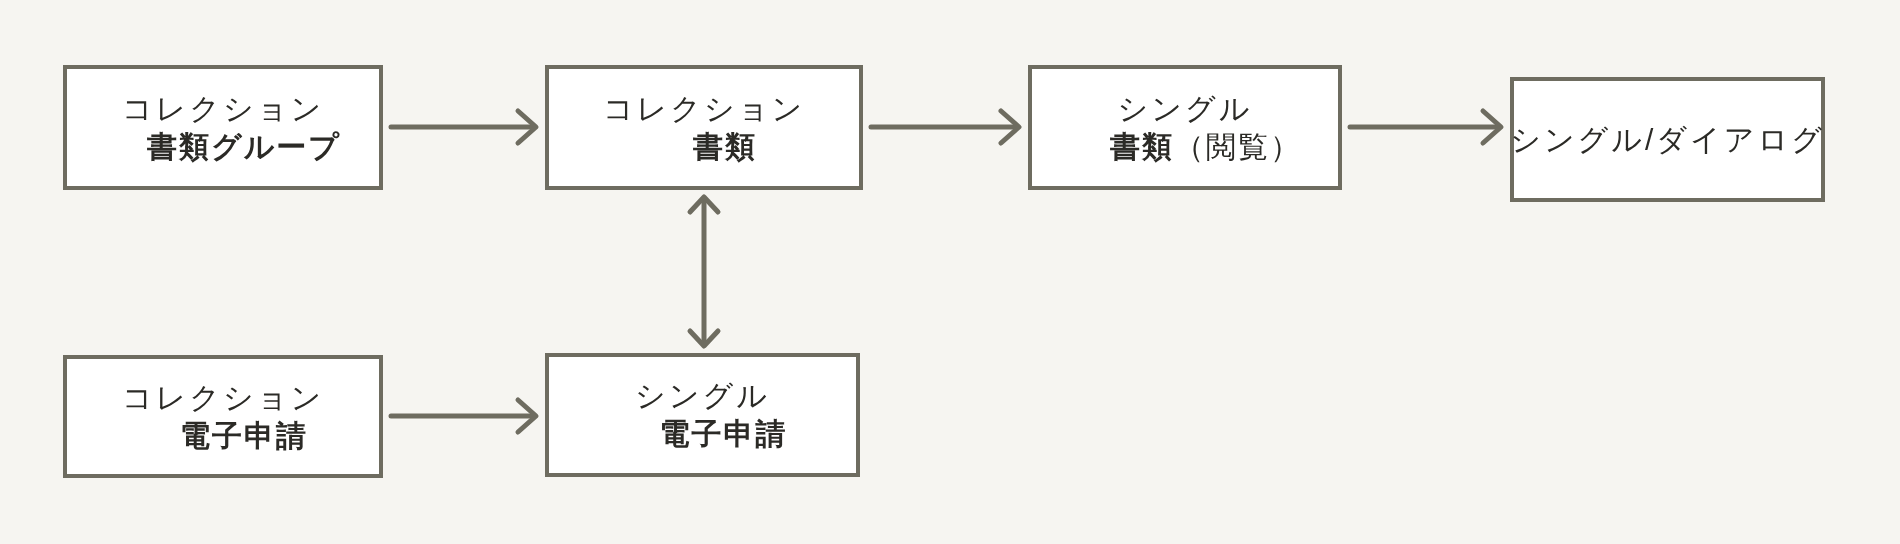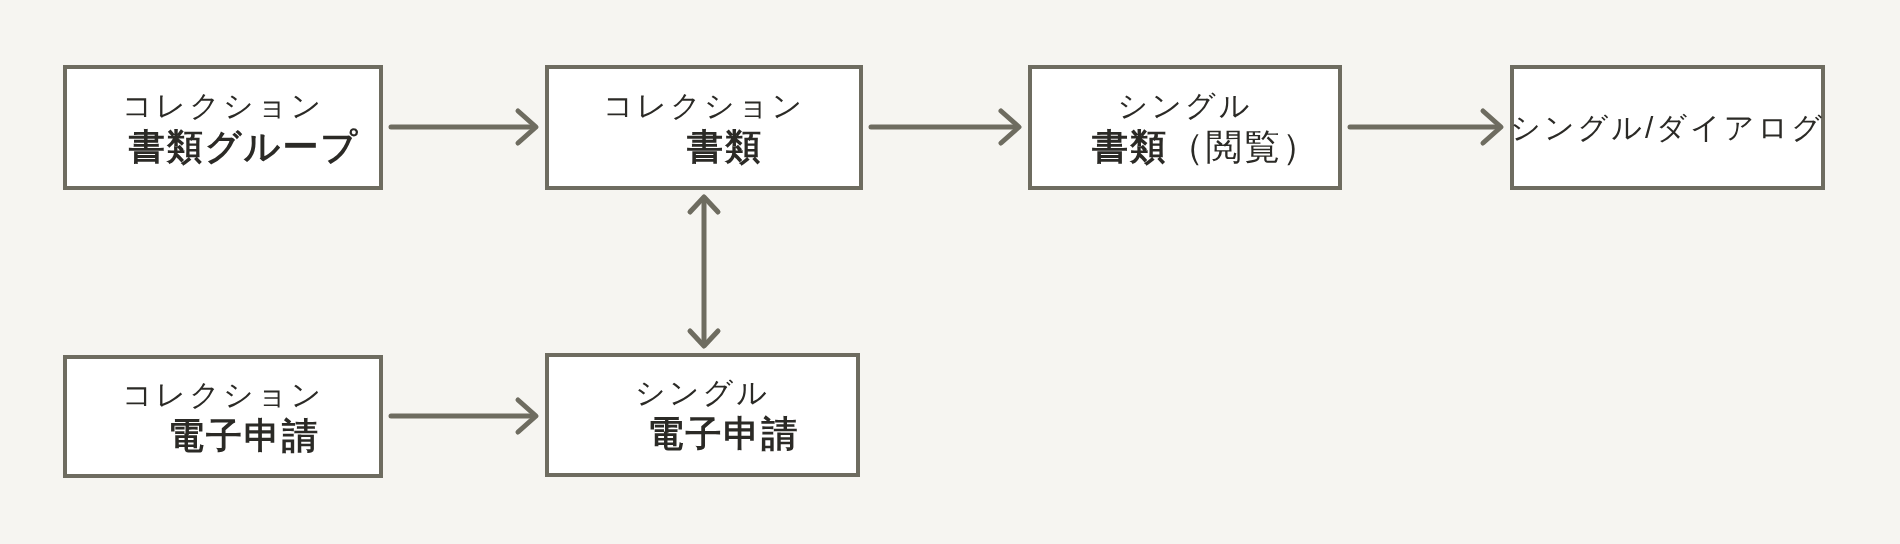--- a/index.html
+++ b/index.html
@@ -37,34 +37,34 @@
     text-align: center;
   }
   .node-type {
     font-size: 30px;
     letter-spacing: 3px;
     font-weight: normal;
     line-height: 1;
     white-space: nowrap;
   }
   .node-title {
-    font-size: 36px;
+    font-size: 30px;
     letter-spacing: 2px;
     line-height: 1;
     white-space: nowrap;
     margin-left: 42px;
   }
   .node-title .bold-part { font-weight: bold; }
   .node-title .rest-part { font-weight: normal; text-align: right; }
 
   
   .n-doc-group   { left: 63px;   top: 65px;  width: 320px; height: 125px; }
   .n-docs        { left: 545px;  top: 65px;  width: 318px; height: 125px; }
   .n-doc-view    { left: 1028px; top: 65px;  width: 314px; height: 125px; }
-  .n-doc-edit    { left: 1510px; top: 65px;  width: 315px; height: 125px; }
+  .n-doc-edit    { left: 1510px; top: 77px;  width: 315px; height: 125px; }
   .n-eapp-coll   { left: 63px;   top: 355px; width: 320px; height: 123px; }
   .n-eapp-single { left: 545px;  top: 353px; width: 315px; height: 124px; }
 </style>
 </head>
 <body>
 
 <div class="canvas">
 
   <svg class="edges-layer" viewBox="0 0 1900 544" xmlns="http://www.w3.org/2000/svg" fill="none" stroke="#6e6c60" stroke-width="5" stroke-linecap="round" stroke-linejoin="round">
     <g>

